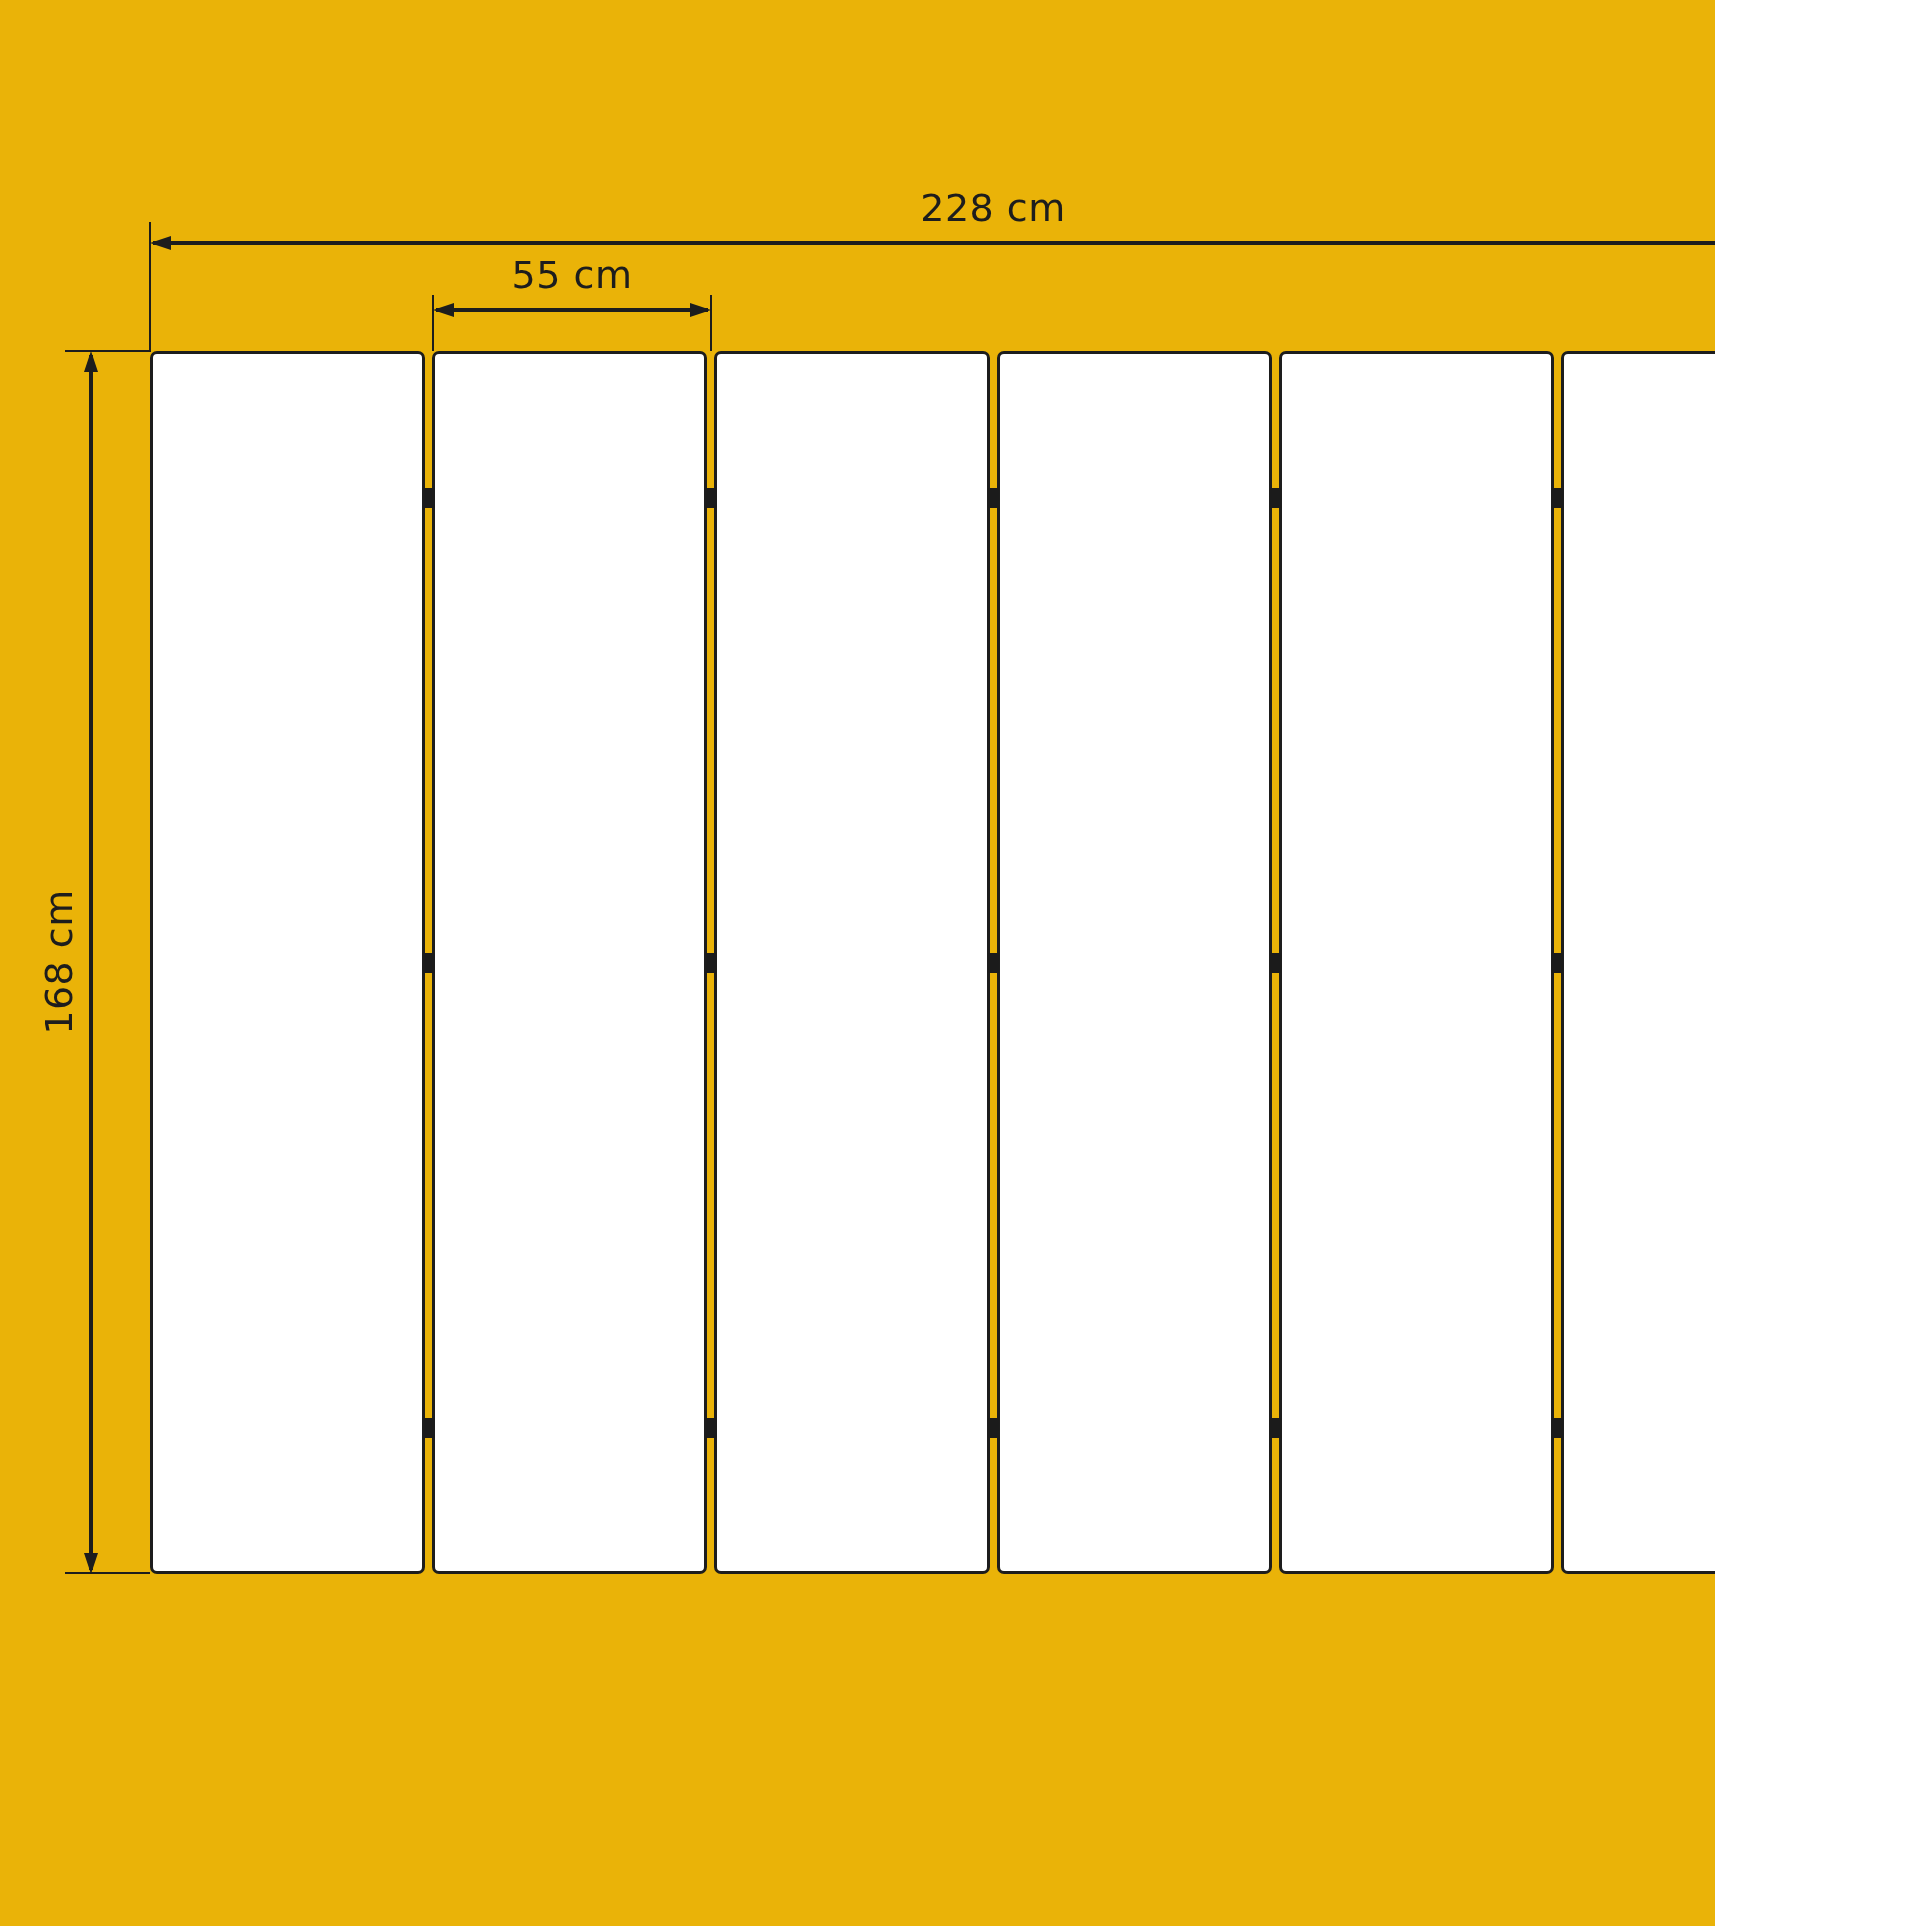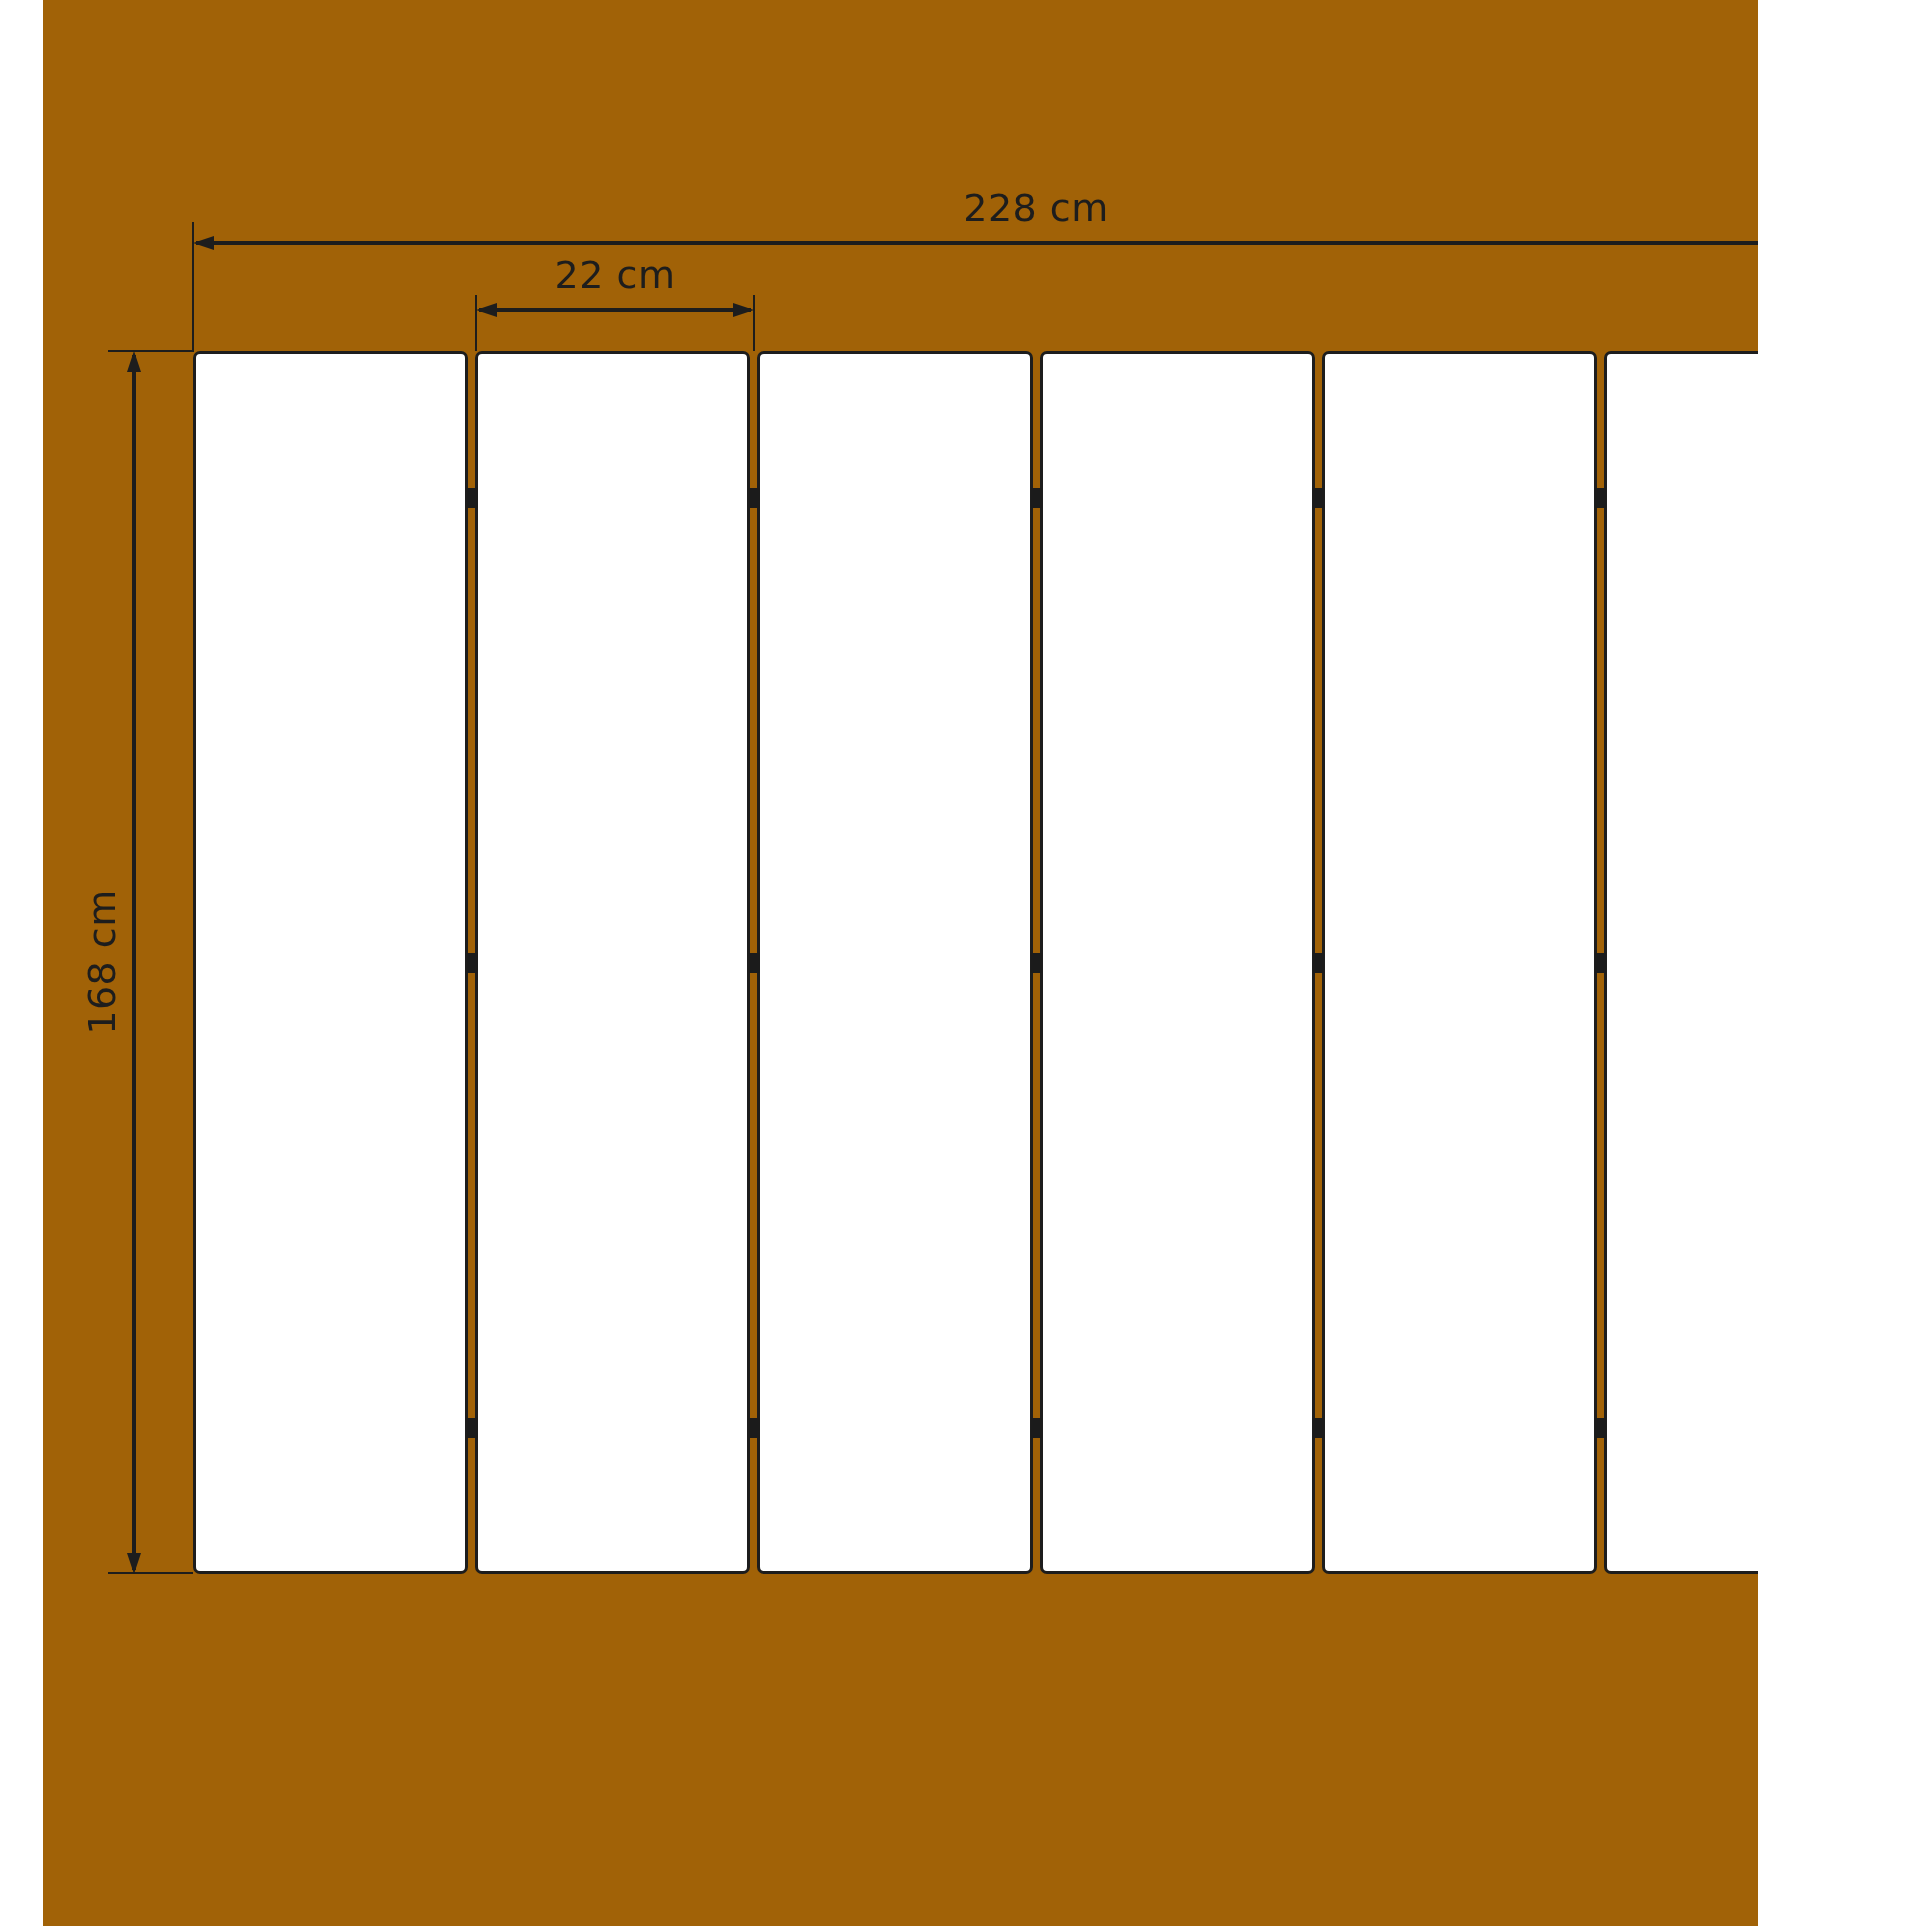--- a/index.html
+++ b/index.html
@@ -4,25 +4,24 @@
 <style>
   html, body {
     margin: 0;
     padding: 0;
     background: #ffffff;
   }
   .canvas {
     position: relative;
     width: 1715px;
     height: 1927px;
-    background: #a16207;
+    background: #eab308;
     font-family: "DejaVu Sans", "Liberation Sans", sans-serif;
     color: #1d1d1d;
     overflow: hidden;
-    margin-left: 43px;
   }
 
   
   .panels-row {
     position: absolute;
     left: 150px;
     top: 351px;
     width: 1686px;
     height: 1223px;
     display: flex;
@@ -110,21 +109,21 @@
 
 <div class="canvas">
 
   <div class="dim-label dim-label-total">228 cm</div>
   <div class="ext-line-v" style="left:149px; top:222px; height:130px;"></div>
   <div class="ext-line-v" style="left:1835px; top:222px; height:130px;"></div>
   <div class="dim-line-h" style="left:153px; top:241px; width:1680px;"></div>
   <div class="arrow arrow-left" style="left:150px; top:236px;"></div>
   <div class="arrow arrow-right" style="left:1816px; top:236px;"></div>
 
-  <div class="dim-label dim-label-panel">22 cm</div>
+  <div class="dim-label dim-label-panel">55 cm</div>
   <div class="ext-line-v" style="left:432px; top:295px; height:56px;"></div>
   <div class="ext-line-v" style="left:710px; top:295px; height:56px;"></div>
   <div class="dim-line-h" style="left:436px; top:308px; width:272px;"></div>
   <div class="arrow arrow-left" style="left:433px; top:303px;"></div>
   <div class="arrow arrow-right" style="left:690px; top:303px;"></div>
 
   <div class="dim-label dim-label-height">168 cm</div>
   <div class="ext-line-h" style="left:65px; top:350px; width:85px;"></div>
   <div class="ext-line-h" style="left:65px; top:1572px; width:85px;"></div>
   <div class="dim-line-v" style="left:89px; top:355px; height:1215px;"></div>

